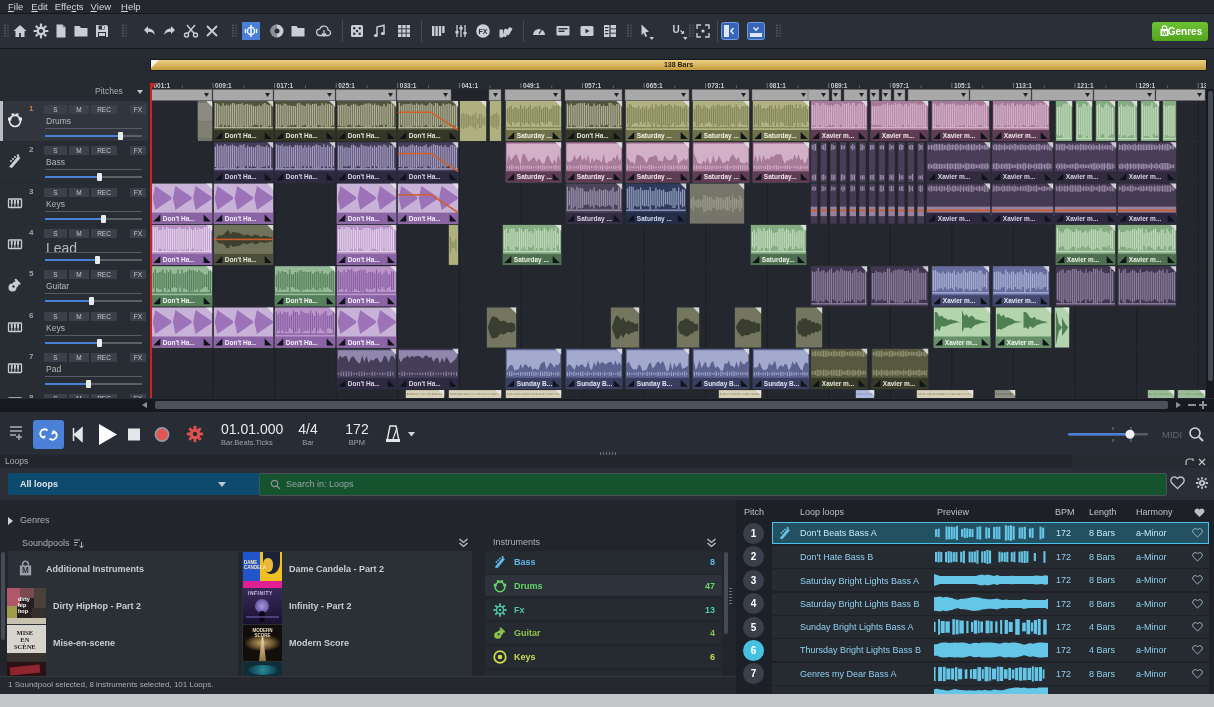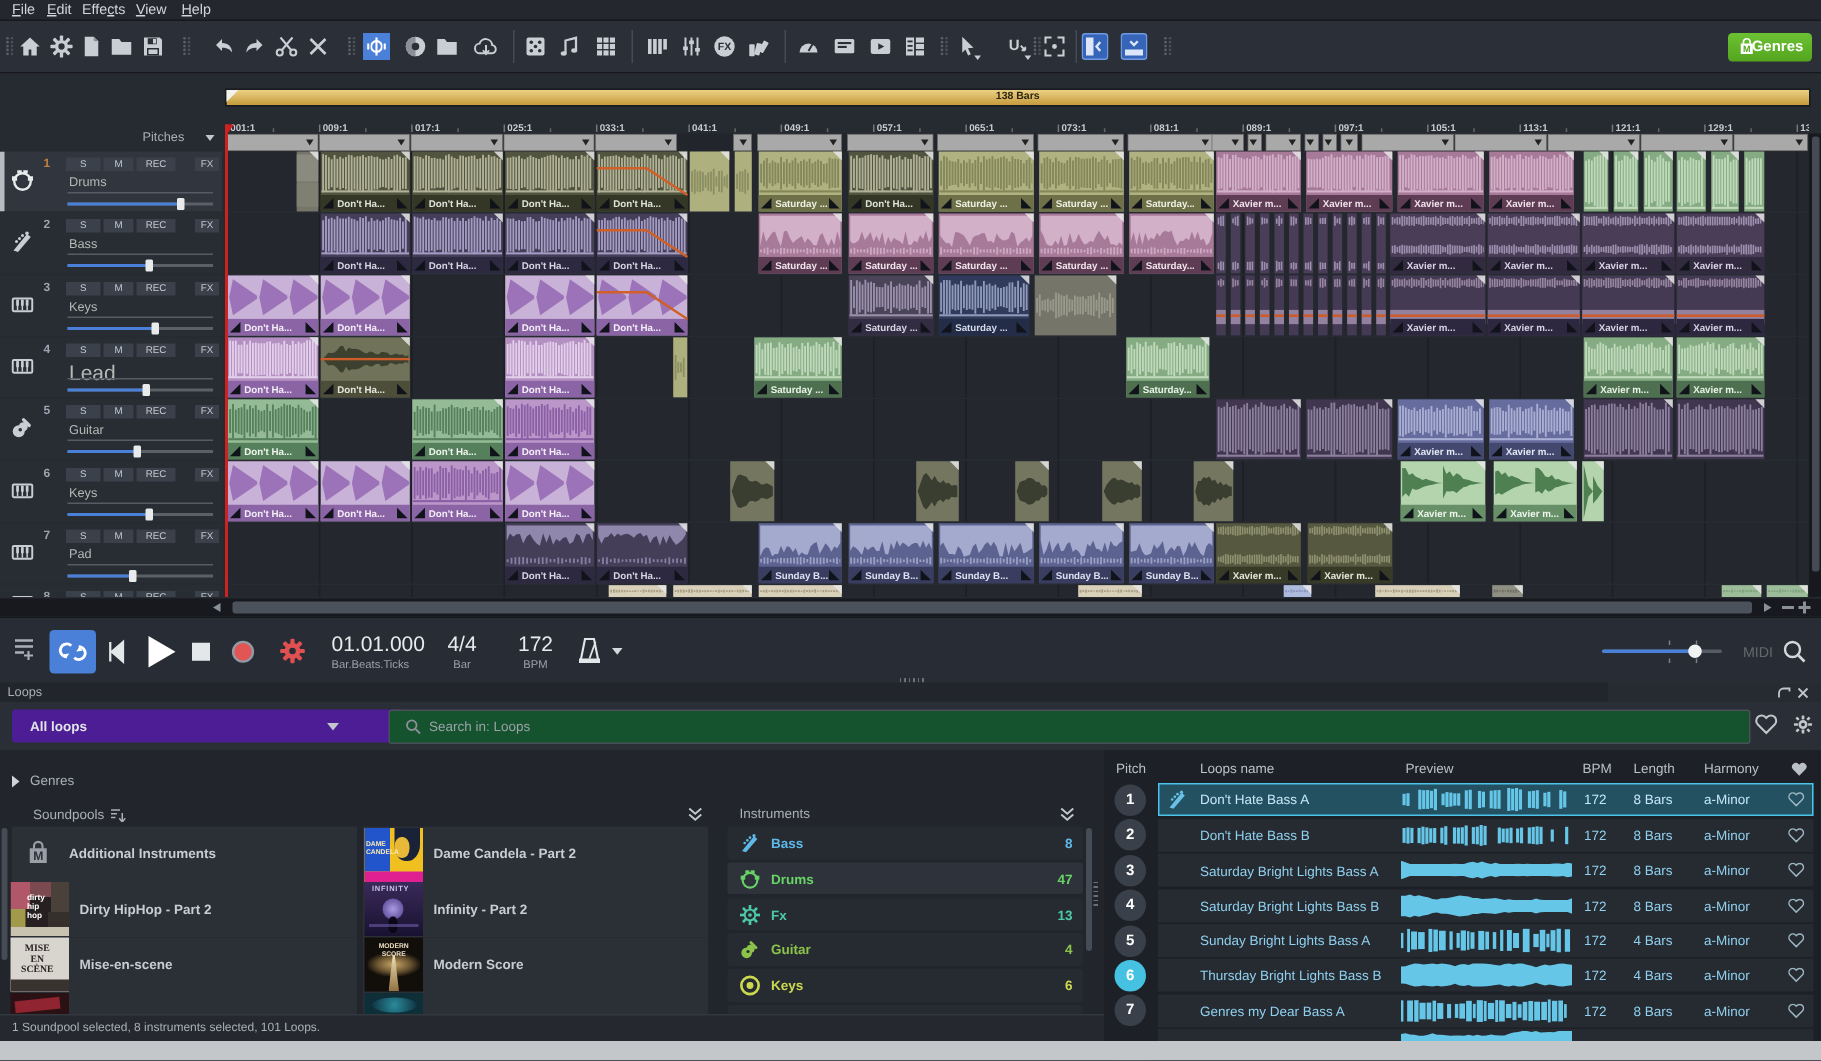--- a/index.html
+++ b/index.html
@@ -1447,21 +1447,21 @@
 <div class="abs" style="left:0;top:455px;width:1072px;height:13px;background:#22252b;color:#aab0b6;font-size:8.5px;line-height:13px;border-bottom:1px solid #1a1d22"><span style="margin-left:5px">Loops</span>
   <svg class="abs" style="left:1185px;top:3px" width="9" height="8" viewBox="0 0 9 8">
       <path d="M1 7V4a3 3 0 0 1 3-3h4M6 1h2v2" stroke="#c0c6cc" stroke-width="1.2" fill="none"></path>
     </svg>
   <svg class="abs" style="left:1198px;top:3px" width="8" height="8" viewBox="0 0 8 8">
       <path d="M1 1 7 7M7 1 1 7" stroke="#c0c6cc" stroke-width="1.2"></path>
     </svg>
 </div>
 
 <div class="abs" style="left:0;top:468px;width:1214px;height:32px;background:#2a2e36">
-  <div class="abs" style="left:8px;top:5px;width:261px;height:22px;background:#4c1d95;border-radius:2px;color:#e0e4e8;font-size:9px;line-height:22px"><span style="margin-left:12px;font-weight:bold">All loops</span>
+  <div class="abs" style="left:8px;top:5px;width:261px;height:22px;background:#0c4a6e;border-radius:2px;color:#e0e4e8;font-size:9px;line-height:22px"><span style="margin-left:12px;font-weight:bold">All loops</span>
     <div class="abs" style="left:210px;top:9px;width:0;height:0;border-left:4px solid transparent;border-right:4px solid transparent;border-top:5px solid #c0c6cc"></div>
   </div>
   <div class="abs" style="left:259px;top:5px;width:906px;height:21px;background:#14532d;border:1px solid #4a5058;border-radius:2px;color:#9aa2aa;font-size:9px;line-height:21px">
     <svg class="abs" style="left:10px;top:5px" width="11" height="11" viewBox="0 0 11 11">
         <circle cx="4.5" cy="4.5" r="3.2" fill="none" stroke="#8a9098" stroke-width="1.2"></circle>
         <path d="M7 7l3 3" stroke="#8a9098" stroke-width="1.2"></path>
       </svg>
     <span style="margin-left:26px">Search in: Loops</span>
   </div>
   <svg class="abs" style="left:1170px;top:8px" width="15" height="14" viewBox="0 0 12 11">
@@ -1608,30 +1608,30 @@
   </svg>
 <div style="position:absolute;left:514px;top:652.2px;font-size:9px;font-weight:bold;color:#ccd94e">Keys</div>
 <div style="position:absolute;left:690px;top:652.2px;width:25px;text-align:right;font-size:9px;font-weight:bold;color:#ccd94e">6</div>
 <div style="position:absolute;left:485px;top:670px;width:237px;height:6px;background:#262b32;border-radius:2px"></div>
 <div style="position:absolute;left:724px;top:552px;width:3.5px;height:82px;background:#454c55;border-radius:2px"></div>
 
 <div class="abs" style="left:729px;top:588px;width:3px;height:16px;background:repeating-linear-gradient(#6a7078 0 1px,transparent 1px 3px)"></div>
 
 <div class="abs" style="left:736px;top:500px;width:478px;height:194px;background:#1d2026"></div>
 <div class="abs" style="left:744px;top:507px;font-size:9px;color:#b9c0c8">Pitch</div>
-<div class="abs" style="left:800px;top:507px;font-size:9px;color:#b9c0c8">Loops name</div>
+<div class="abs" style="left:800px;top:507px;font-size:9px;color:#b9c0c8">Loop loops</div>
 <div class="abs" style="left:937px;top:507px;font-size:9px;color:#b9c0c8">Preview</div>
 <div class="abs" style="left:1055px;top:507px;font-size:9px;color:#b9c0c8">BPM</div>
 <div class="abs" style="left:1089px;top:507px;font-size:9px;color:#b9c0c8">Length</div>
 <div class="abs" style="left:1136px;top:507px;font-size:9px;color:#b9c0c8">Harmony</div>
 <svg class="abs" style="left:1194px;top:508px" width="11" height="10" viewBox="0 0 12 11">
     <path d="M6 10 1.5 5.5a2.8 2.8 0 0 1 4-4L6 2l0.5-0.5a2.8 2.8 0 0 1 4 4z" fill="#b9c0c8"></path>
   </svg>
 <div style="position:absolute;left:772px;top:522.3px;width:437px;height:22px;background:#235162;border:1px solid #4cc3e8;box-sizing:border-box"></div>
-<div style="position:absolute;left:800px;top:528.3px;font-size:9px;color:#c4e8f6">Don't Hate Bass A</div>
+<div style="position:absolute;left:800px;top:528.3px;font-size:9px;color:#c4e8f6">Don't Beats Bass A</div>
 <svg style="position:absolute;left:934px;top:525.3px" width="114" height="16" viewBox="0 0 114 16">
     <rect x="1.0" y="4.2" width="2.1" height="7.6" fill="#66c6e8"></rect>
     <rect x="3.6" y="3.8" width="2.1" height="8.5" fill="#66c6e8"></rect>
     <rect x="11.5" y="1.5" width="2.1" height="13.1" fill="#66c6e8"></rect>
     <rect x="14.1" y="1.8" width="2.1" height="12.5" fill="#66c6e8"></rect>
     <rect x="16.7" y="1.7" width="2.1" height="12.6" fill="#66c6e8"></rect>
     <rect x="19.3" y="2.2" width="2.1" height="11.6" fill="#66c6e8"></rect>
     <rect x="21.9" y="0.9" width="2.1" height="14.2" fill="#66c6e8"></rect>
     <rect x="27.0" y="4.1" width="2.1" height="7.7" fill="#66c6e8"></rect>
     <rect x="29.6" y="3.1" width="2.1" height="9.9" fill="#66c6e8"></rect>

